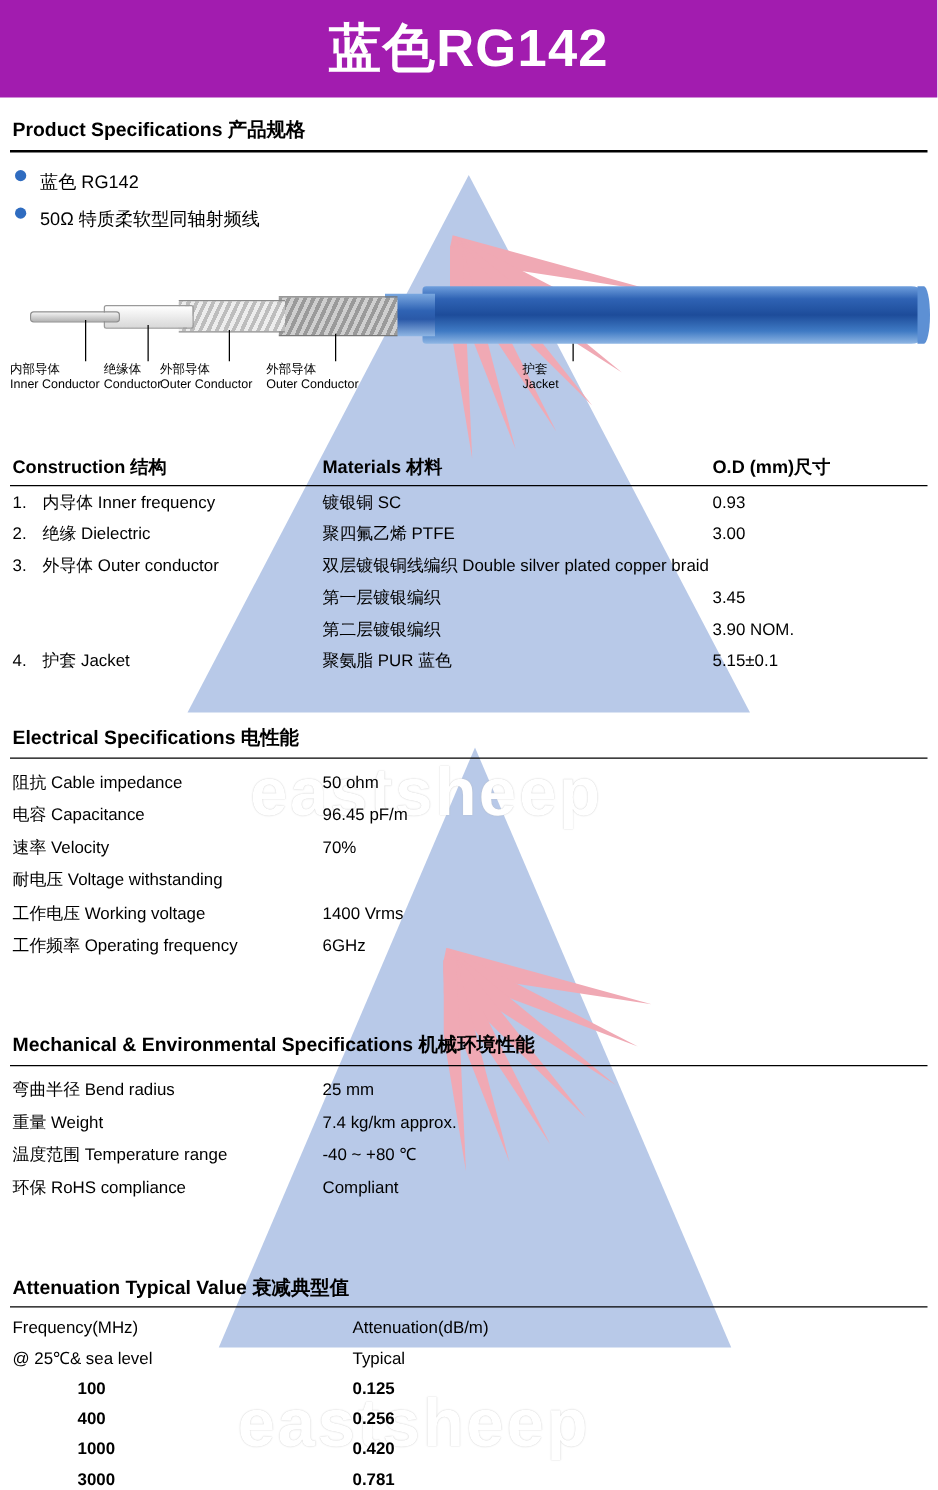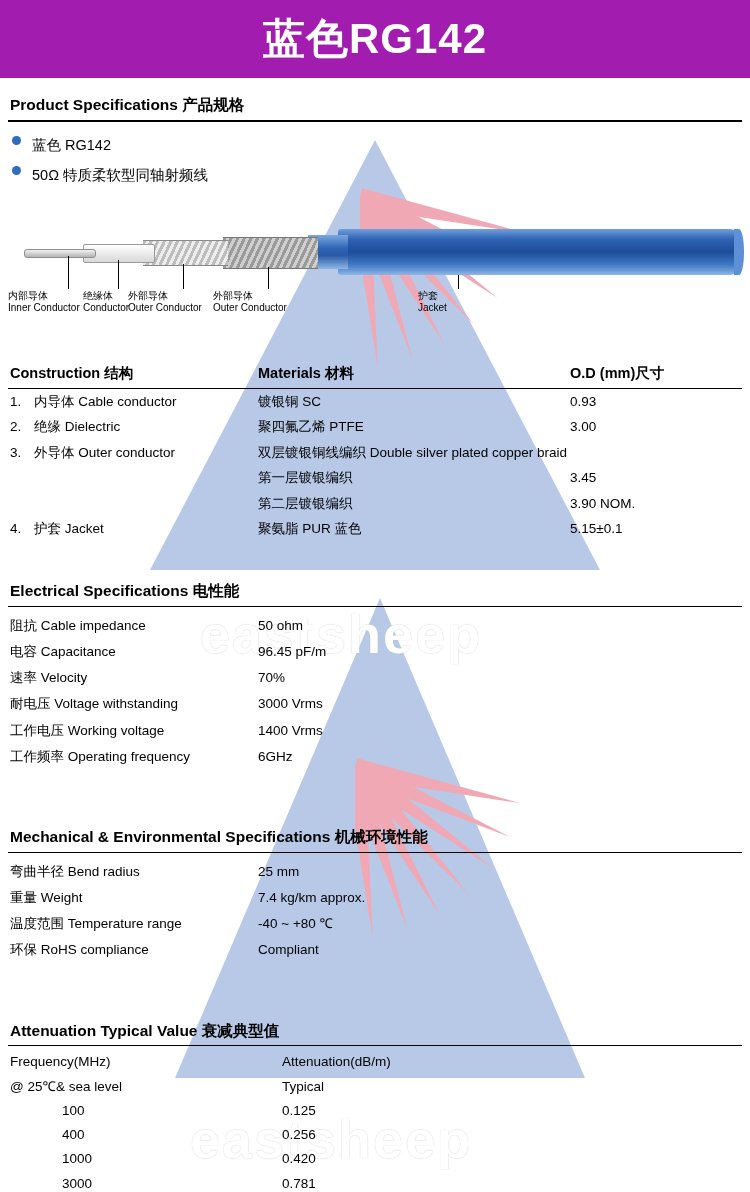--- a/index.html
+++ b/index.html
@@ -256,21 +256,21 @@
   }
   .spec-label { width: 248px; flex: none; }
   .spec-value { flex: 1; }
 
   .att-row {
     display: flex;
     font-size: 13.5px;
     padding: 2px 0 2px 2px;
     line-height: 1.5;
   }
-  .att-row.bold { font-weight: normal; }
+  .att-row.bold { font-weight: bold; }
   .att-f { width: 248px; flex: none; }
   .att-f.indent { padding-left: 52px; box-sizing: border-box; }
   .att-v { flex: 1; margin-left: 24px; }
   .gap-md { height: 22px; }
   .gap-lg { height: 34px; }
 </style>
 </head>
 <body>
 
 <div class="page">
@@ -376,21 +376,21 @@
       <div class="col-c">
         <span>O.D (mm)</span><span>尺寸</span>
       </div>
     </div>
     <div class="rule-thin"></div>
 
     <div>
       <div class="trow">
         <div class="col-a">
             <span class="idx">1.</span>
-            <span>内导体 Cable conductor</span>
+            <span>内导体 Inner frequency</span>
           </div>
         <div class="col-b">镀银铜 SC</div>
         <div class="col-c">0.93</div>
       </div>
       <div class="trow">
         <div class="col-a">
             <span class="idx">2.</span>
             <span>绝缘 Dielectric</span>
           </div>
         <div class="col-b">聚四氟乙烯 PTFE</div>
@@ -445,21 +445,20 @@
       <div class="spec-row">
         <div class="spec-label">电容 Capacitance</div>
         <div class="spec-value">96.45 pF/m</div>
       </div>
       <div class="spec-row">
         <div class="spec-label">速率 Velocity</div>
         <div class="spec-value">70%</div>
       </div>
       <div class="spec-row">
         <div class="spec-label">耐电压 Voltage withstanding</div>
-        <div class="spec-value">3000 Vrms</div>
       </div>
       <div class="spec-row">
         <div class="spec-label">工作电压 Working voltage</div>
         <div class="spec-value">1400 Vrms</div>
       </div>
       <div class="spec-row">
         <div class="spec-label">工作频率 Operating frequency</div>
         <div class="spec-value">6GHz</div>
       </div>
     </div>

